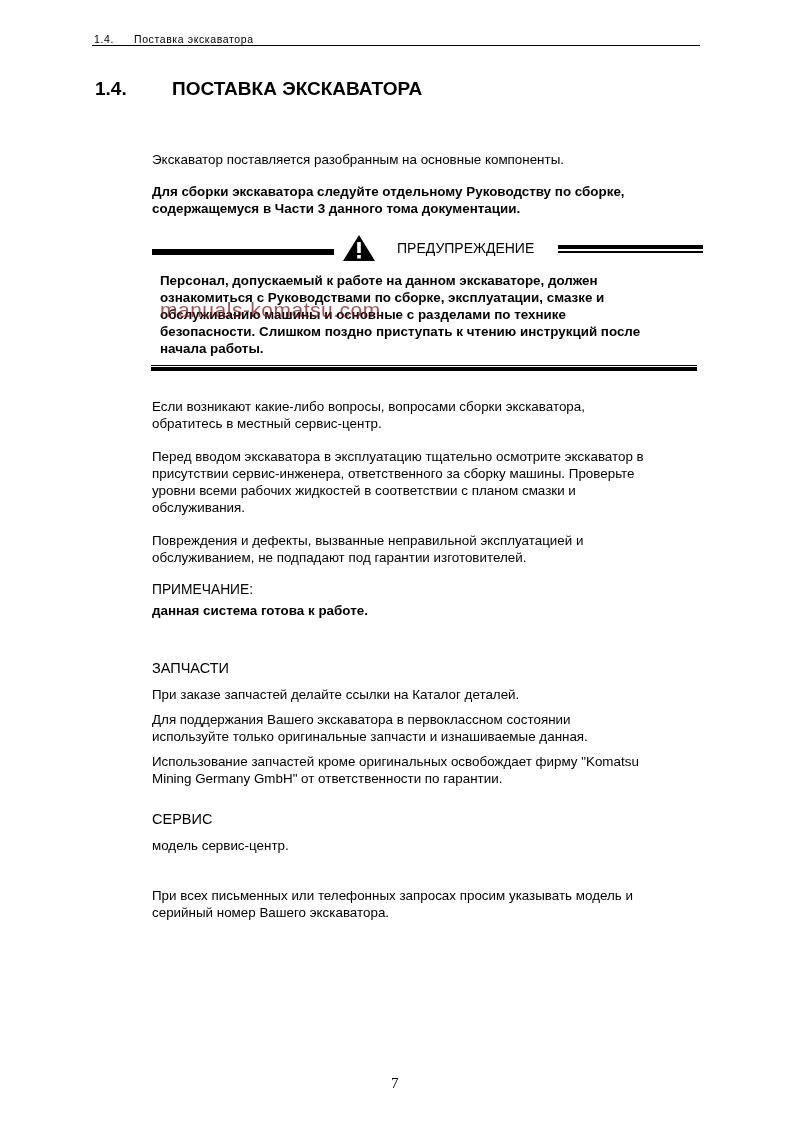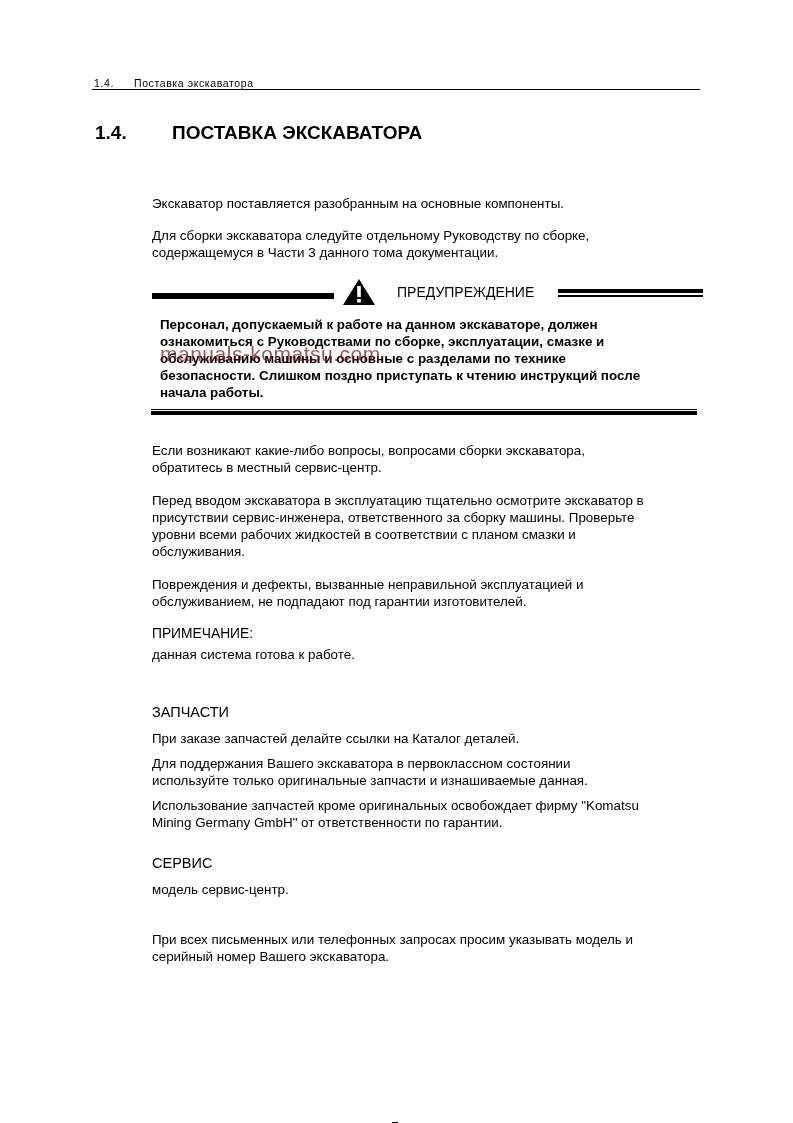--- a/index.html
+++ b/index.html
@@ -1,25 +1,25 @@
 <!DOCTYPE html>
 <html><head>
 <meta charset="utf-8">
 <style>
   html, body { margin:0; padding:0; background:#ffffff; }
   body { width:793px; height:1123px; position:relative; overflow:hidden;
          font-family:"Liberation Sans", sans-serif; color:#000; }
-  .abs { position:absolute;margin-top:44px; }
+  .abs { position:absolute; }
   .running-header { left:94px; top:33px; font-size:10.5px; letter-spacing:0.6px; }
   .running-header .num { display:inline-block; width:40px; }
   .header-rule { left:92px; top:45px; width:608px; height:1px; background:#000; }
   .title { left:95px; top:78px; font-size:19px; font-weight:bold; }
   .title .num { display:inline-block; width:77px; }
   .p { left:152px; font-size:13.4px; line-height:17px; width:560px; }
-  .b { font-weight:normal; }
+  .b { font-weight:bold; }
   .warn-left { left:152px; top:249px; width:182px; height:6px; background:#000; }
   .warn-icon { left:342px; top:234px; width:34px; height:28px; }
   .warn-label { left:397px; top:240px; font-size:14px; }
   .warn-right1 { left:558px; top:245px; width:145px; height:4px; background:#000; }
   .warn-right2 { left:558px; top:251px; width:145px; height:2px; background:#000; }
   .warn-text { left:160px; top:272px; width:545px; font-size:13.4px; line-height:17px; font-weight:bold; }
   .warn-bot1 { left:151px; top:365px; width:546px; height:1px; background:#000; }
   .warn-bot2 { left:151px; top:367px; width:546px; height:4px; background:#000; }
   .watermark { left:160px; top:298px; font-size:21px; color:#7f1d1d; opacity:0.75; letter-spacing:0.5px;text-align:center; }
   .sec-head { left:152px; font-size:14.5px; }

